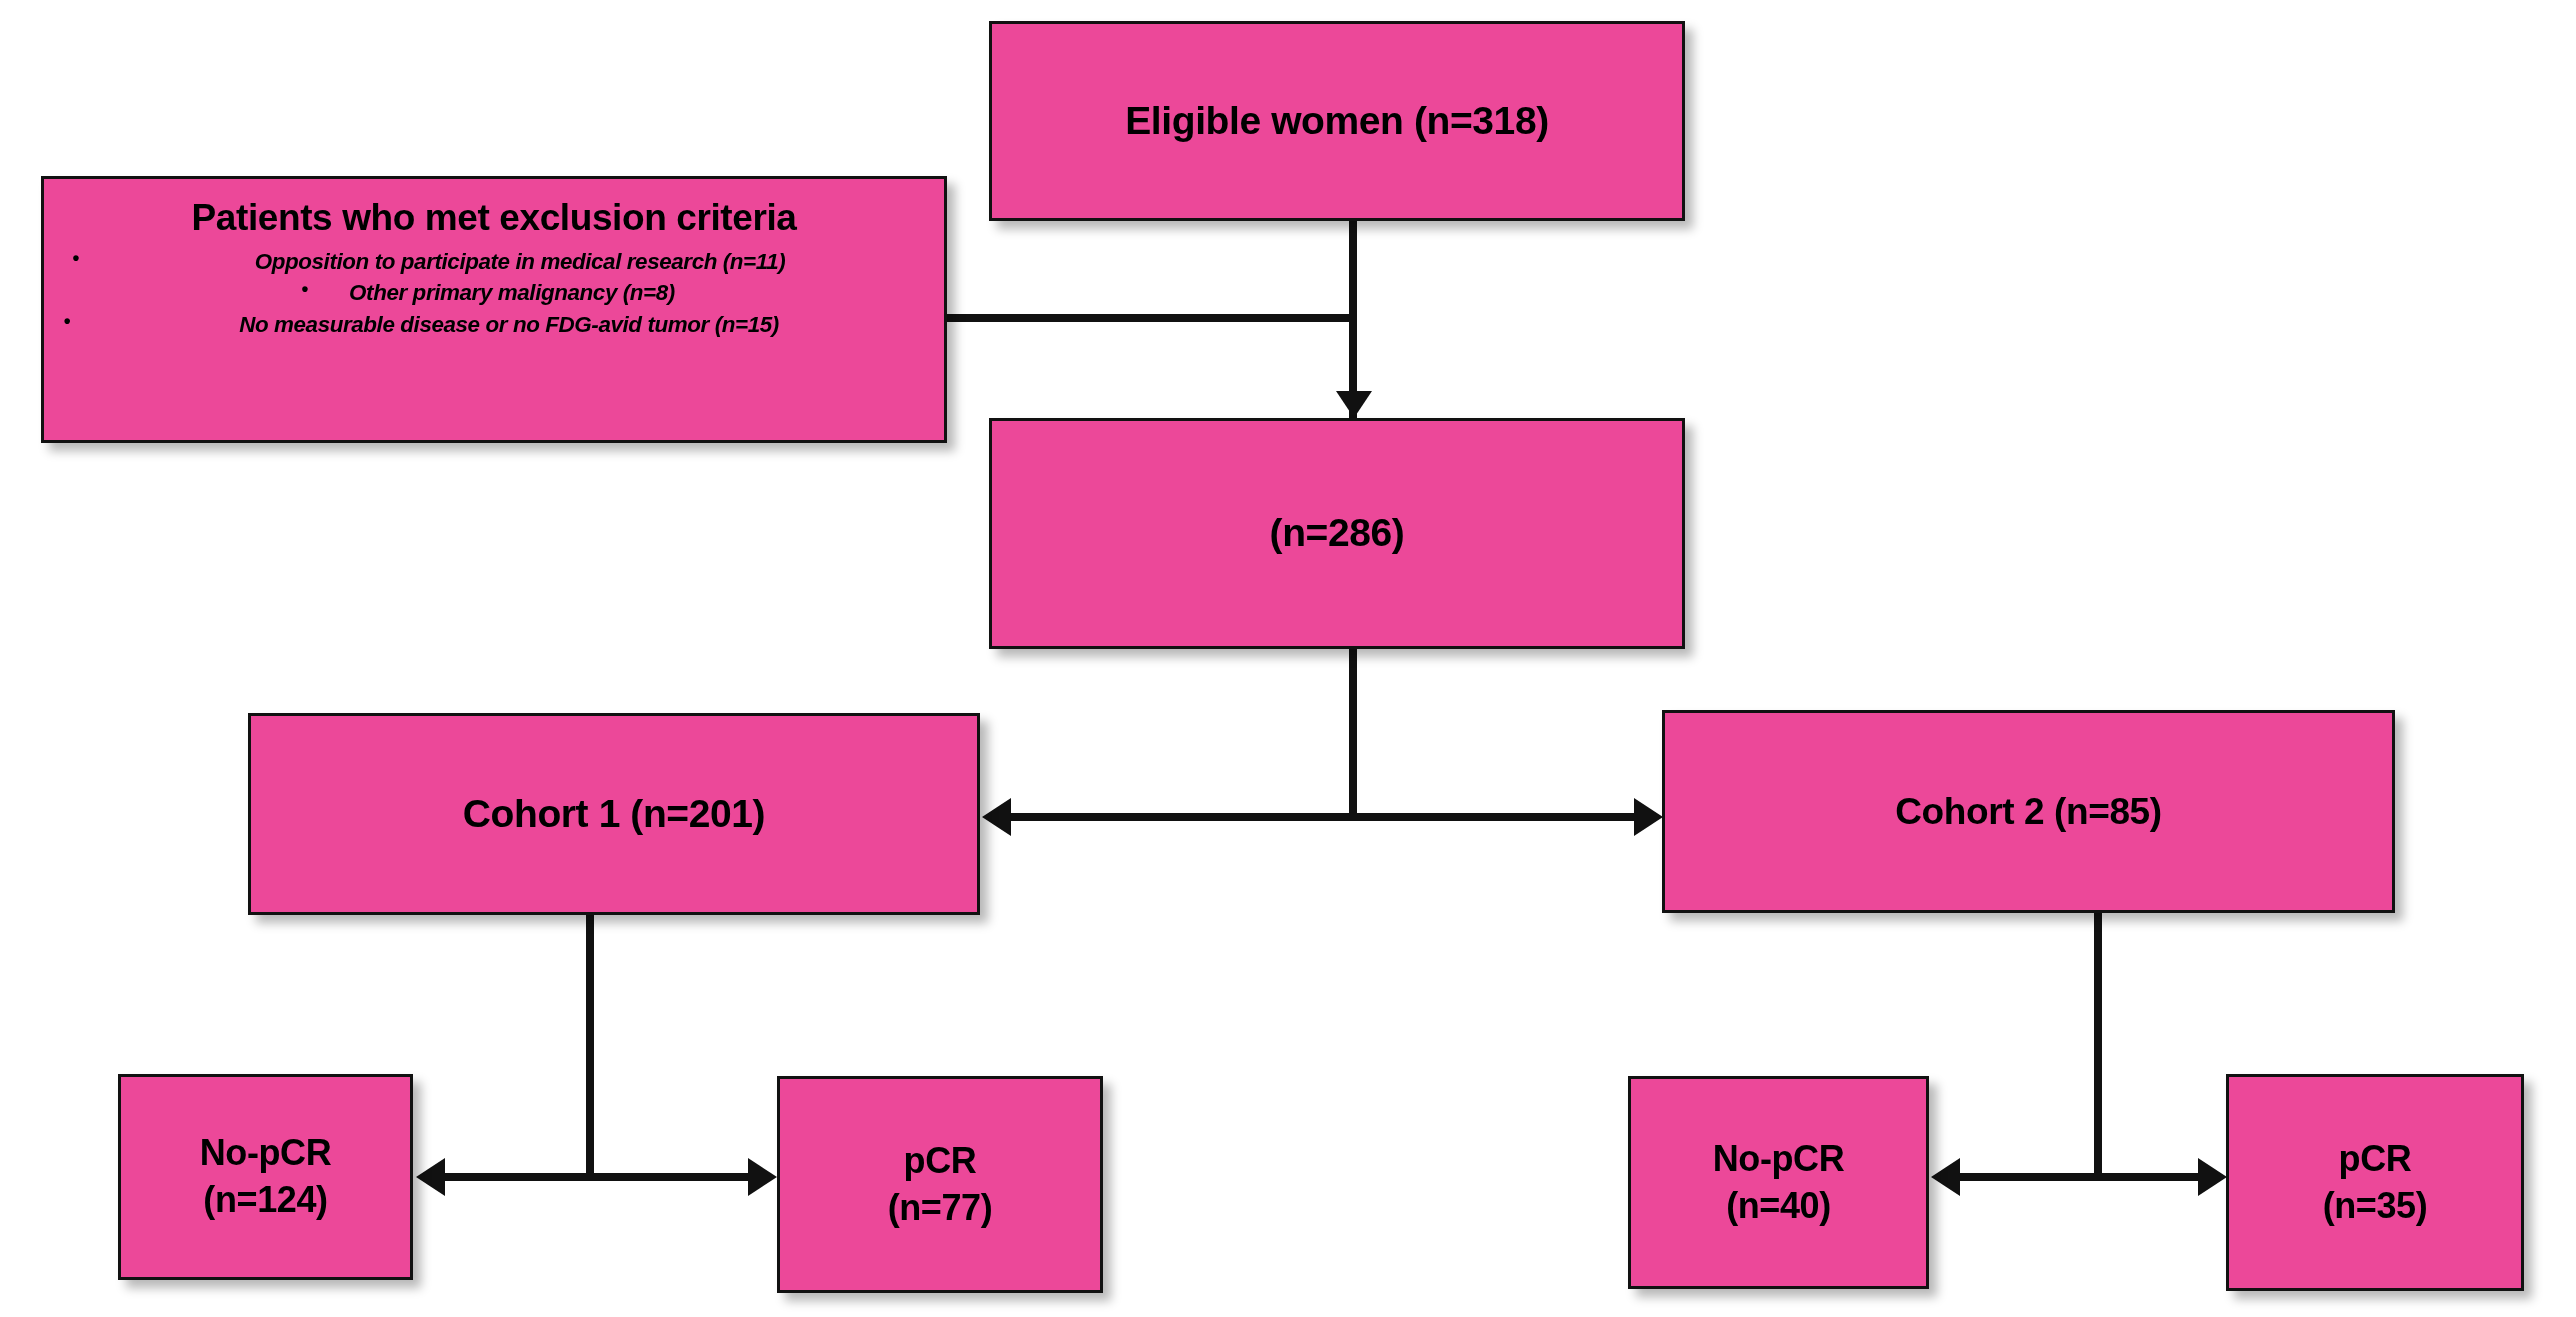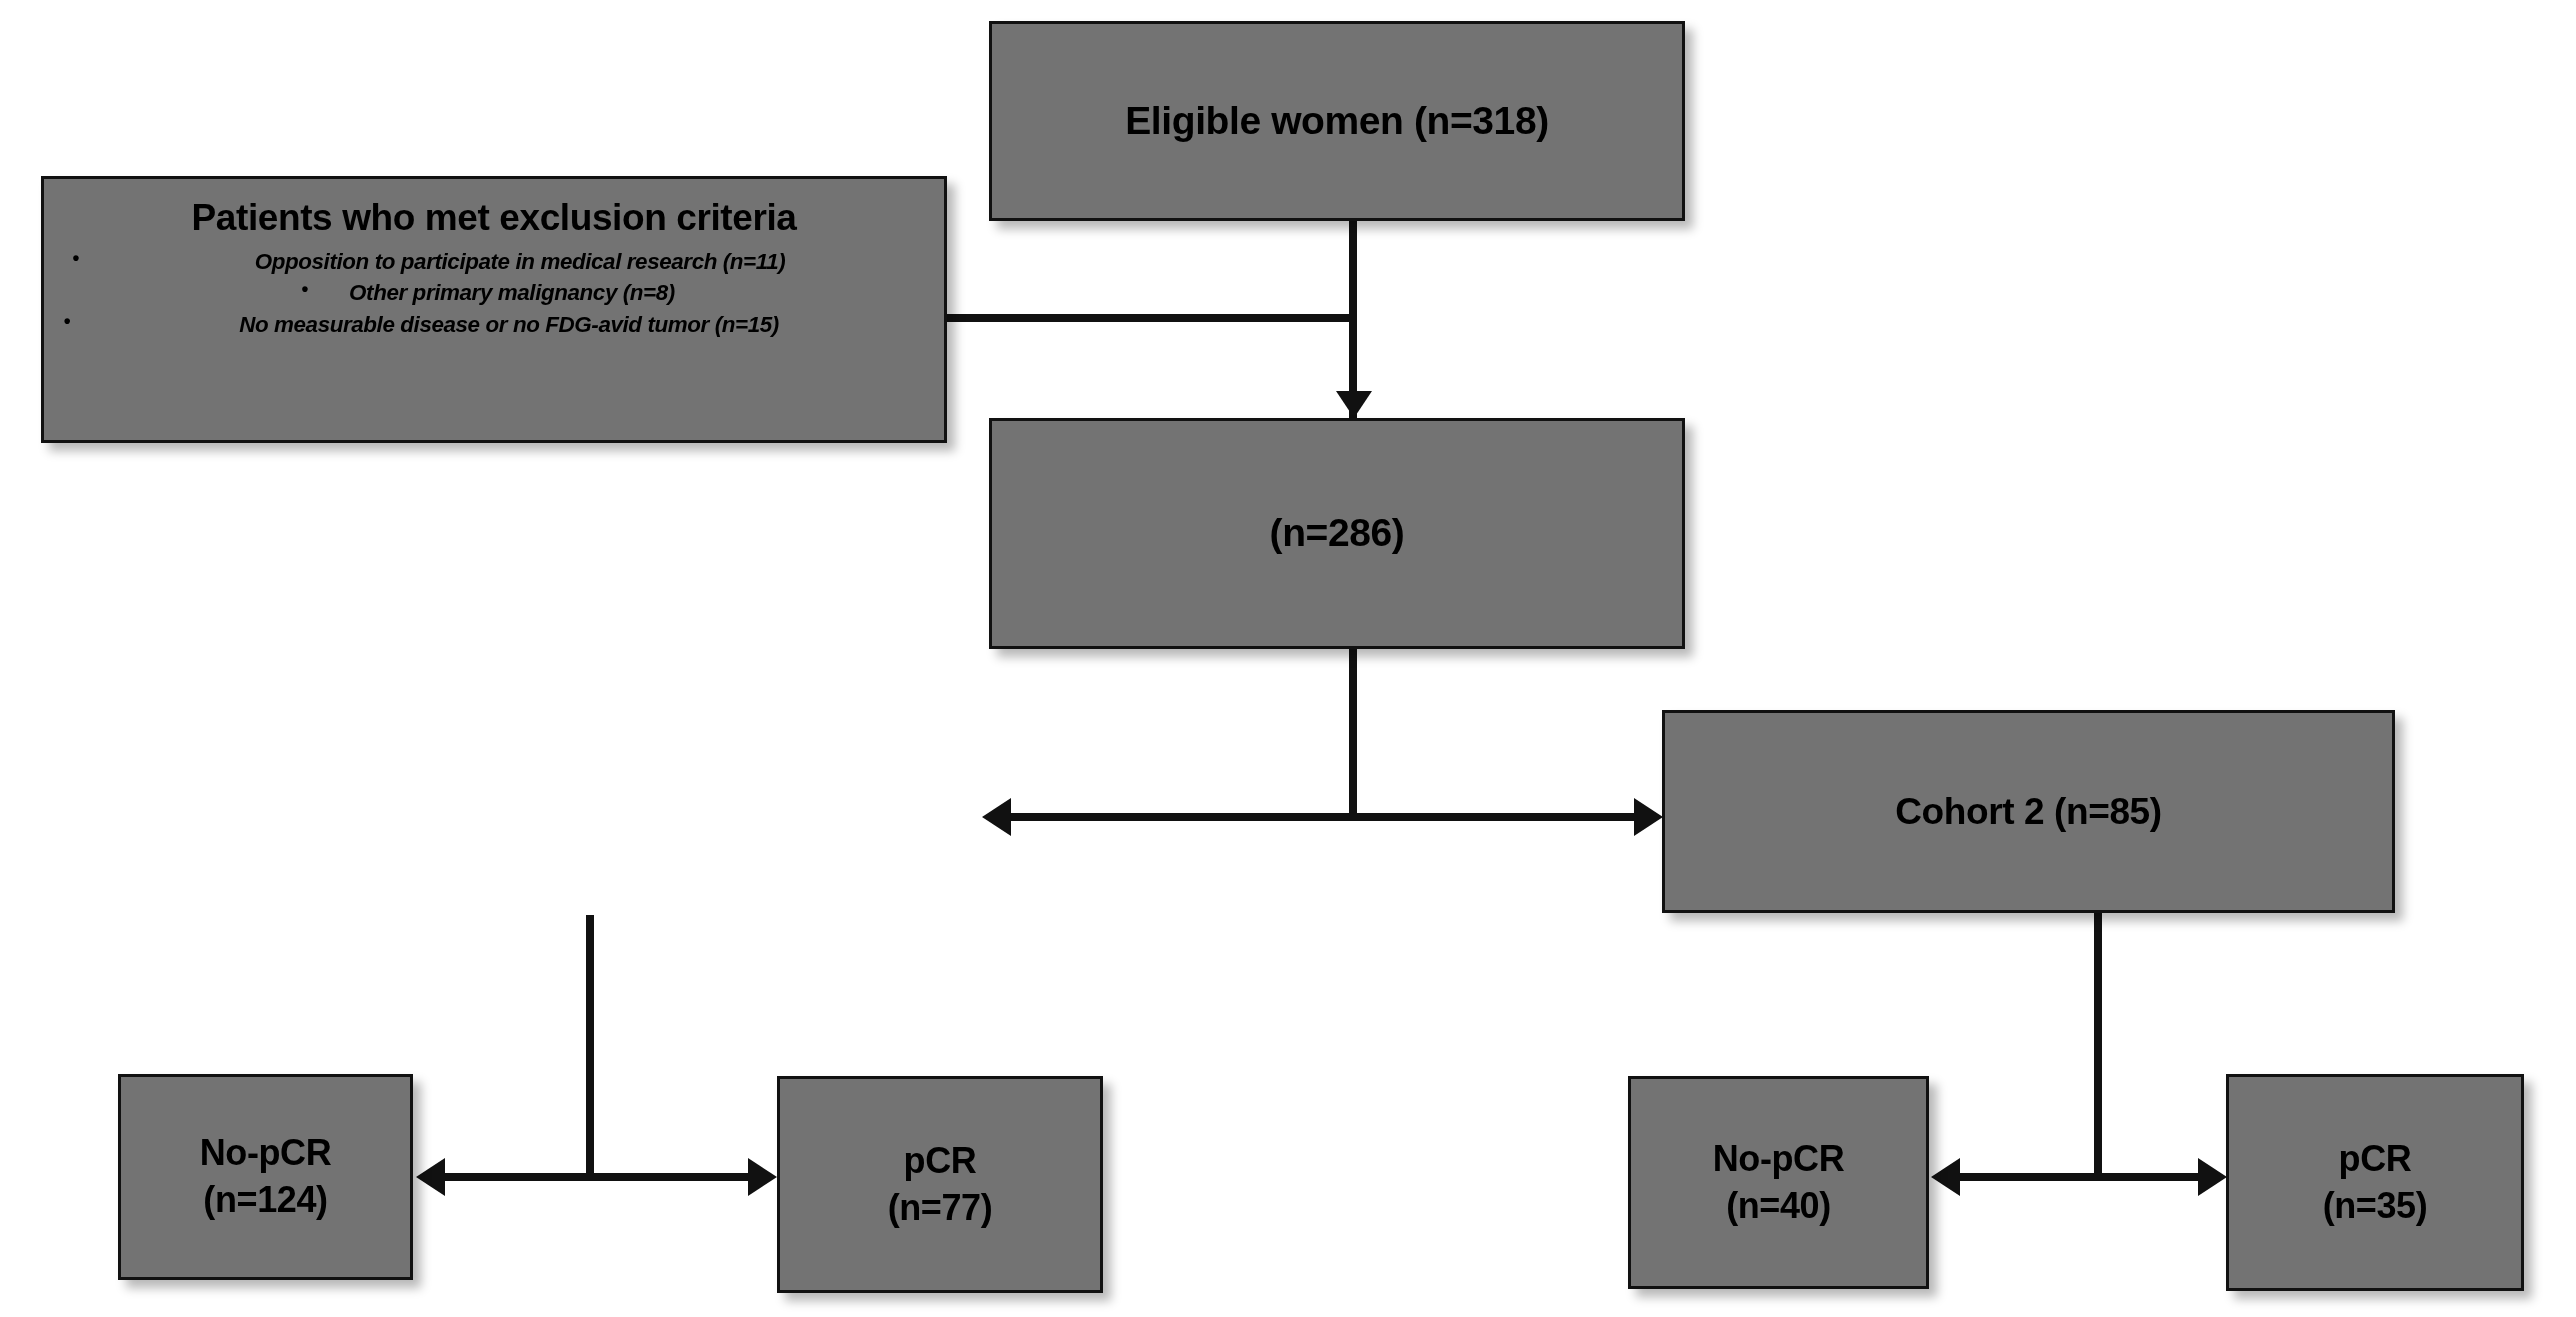--- a/index.html
+++ b/index.html
@@ -15,21 +15,21 @@
     width: 2576px;
     height: 1317px;
     background: #ffffff;
     overflow: hidden;
   }
 
   
   .box {
     position: absolute;
     box-sizing: border-box;
-    background: #737373;
+    background: #ec4899;
     border: 3.6px solid #111111;
     box-shadow: 8px 8px 9.8px rgba(0,0,0,0.28);
     display: flex;
     flex-direction: column;
     align-items: center;
     justify-content: center;
     text-align: center;
     color: #000000;
     font-weight: bold;
     letter-spacing: -0.4px;
@@ -188,20 +188,23 @@
       <li><span class="bullet">•</span><span>Opposition  to participate in medical research (n=11)</span></li>
       <li><span class="bullet">•</span><span>Other primary malignancy (n=8)</span></li>
       <li><span class="bullet">•</span><span>No measurable disease or no FDG-avid tumor (n=15)</span></li>
     </ul>
   </div>
 
   <div class="box" id="box-included">
     <span class="line">(n=286)</span>
   </div>
 
+  <div class="box" id="box-cohort1">
+    <span class="line">Cohort 1 (n=201)</span>
+  </div>
 
   <div class="box" id="box-cohort2">
     <span class="line">Cohort 2 (n=85)</span>
   </div>
 
   <div class="box" id="box-c1-nopcr">
     <span class="line">No-pCR</span>
     <span class="line">(n=124)</span>
   </div>
 

